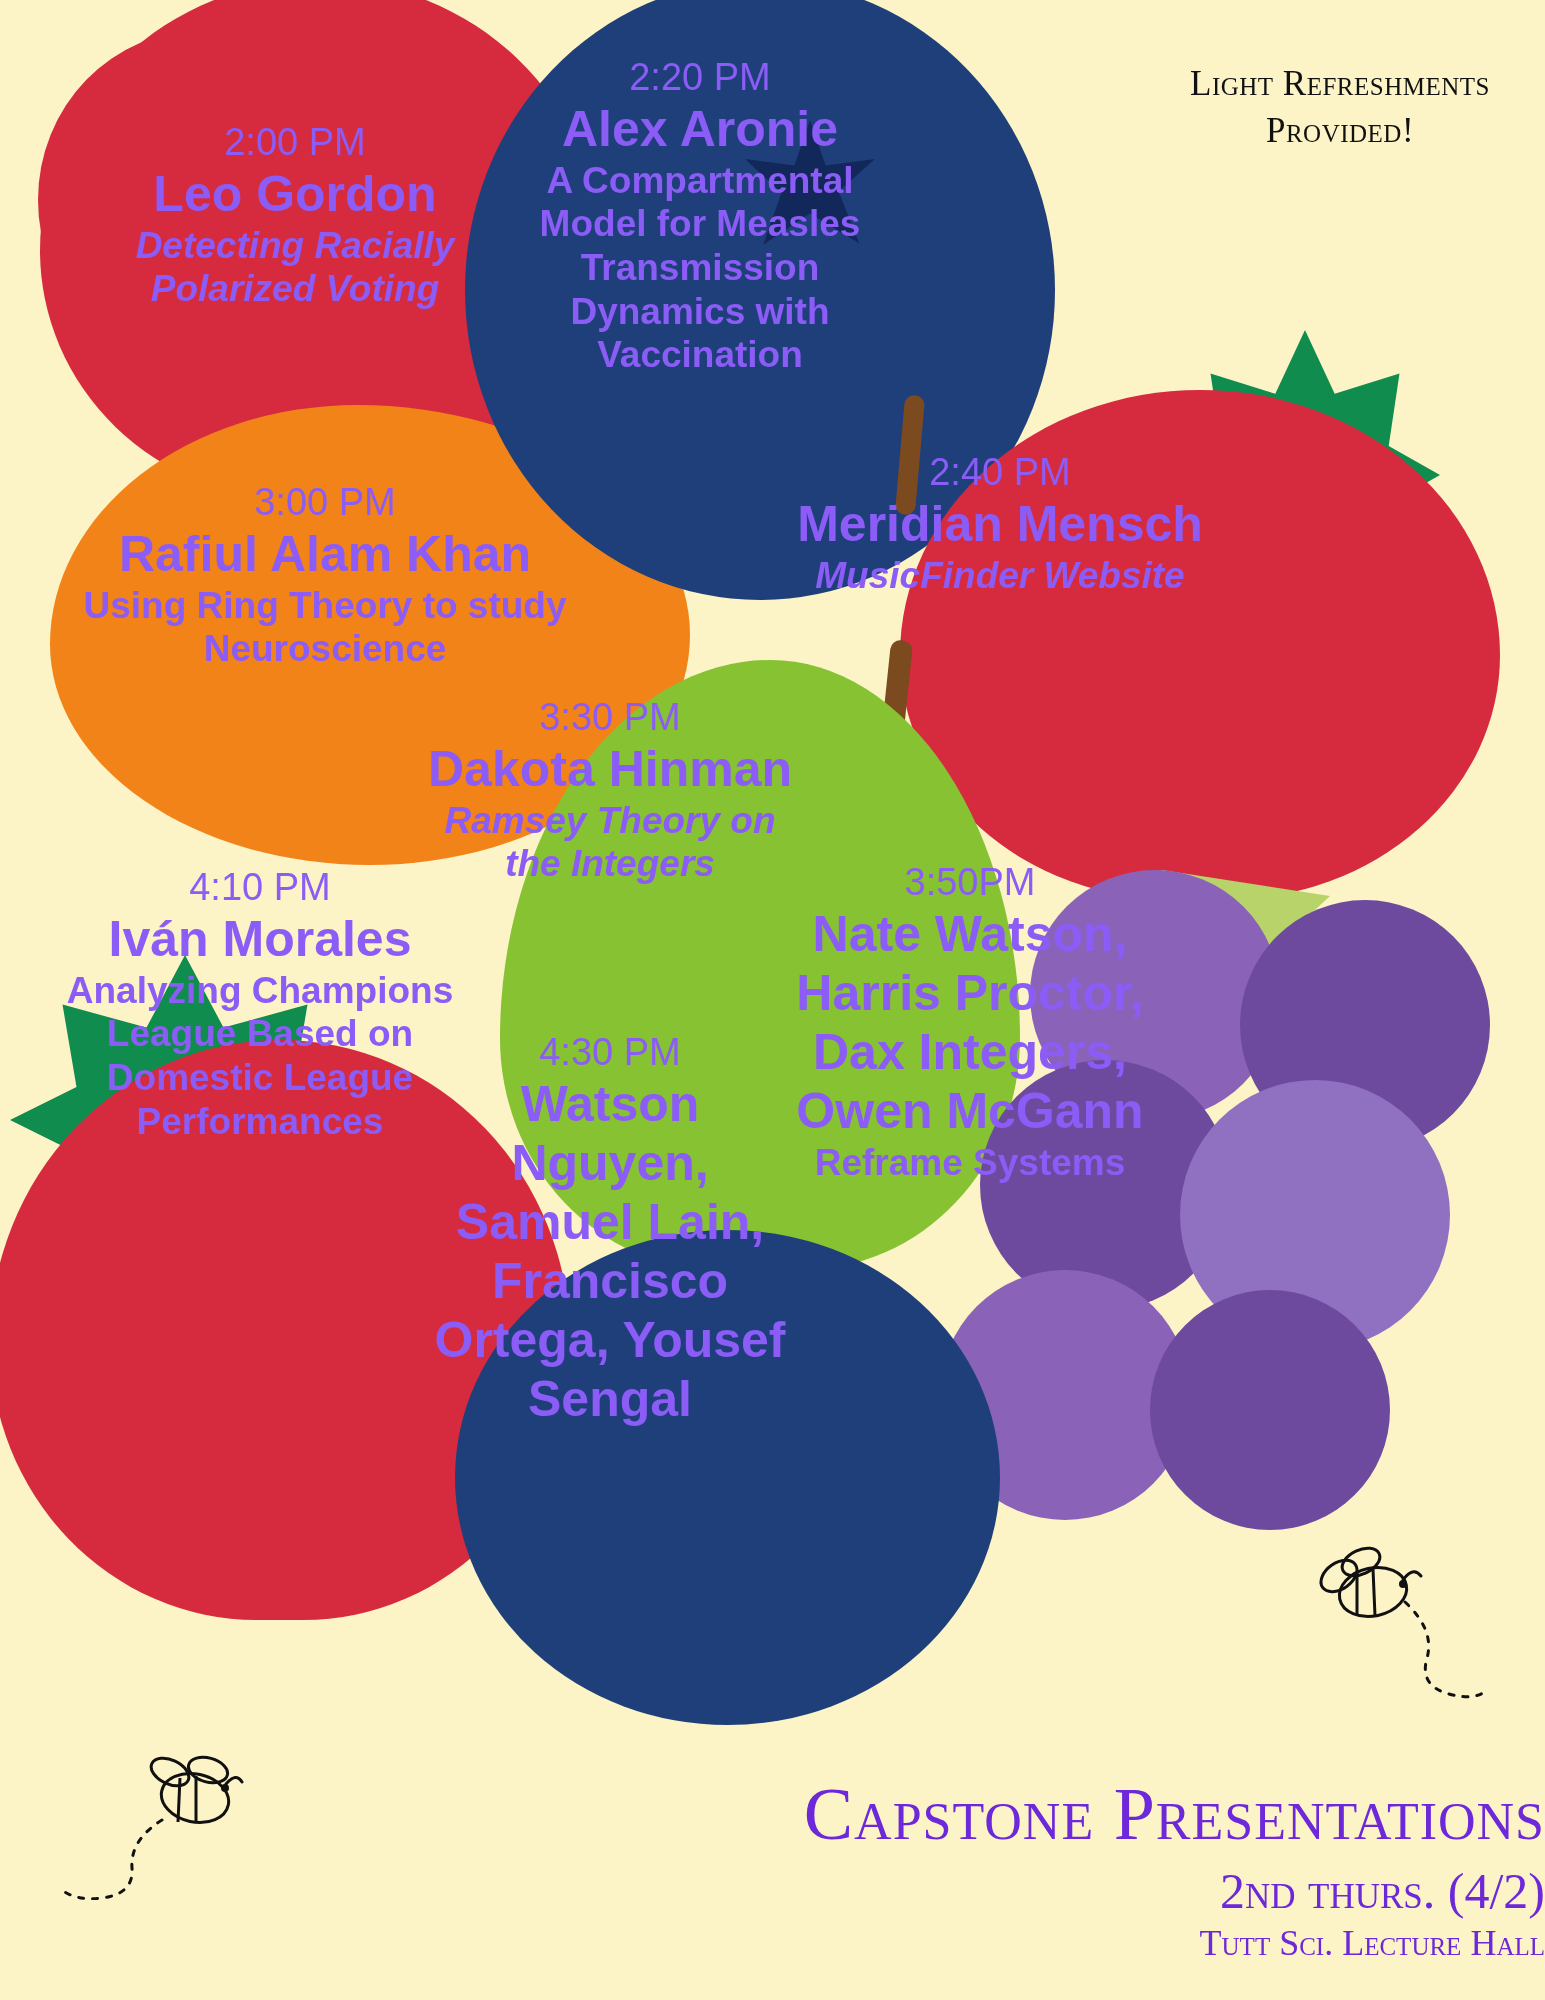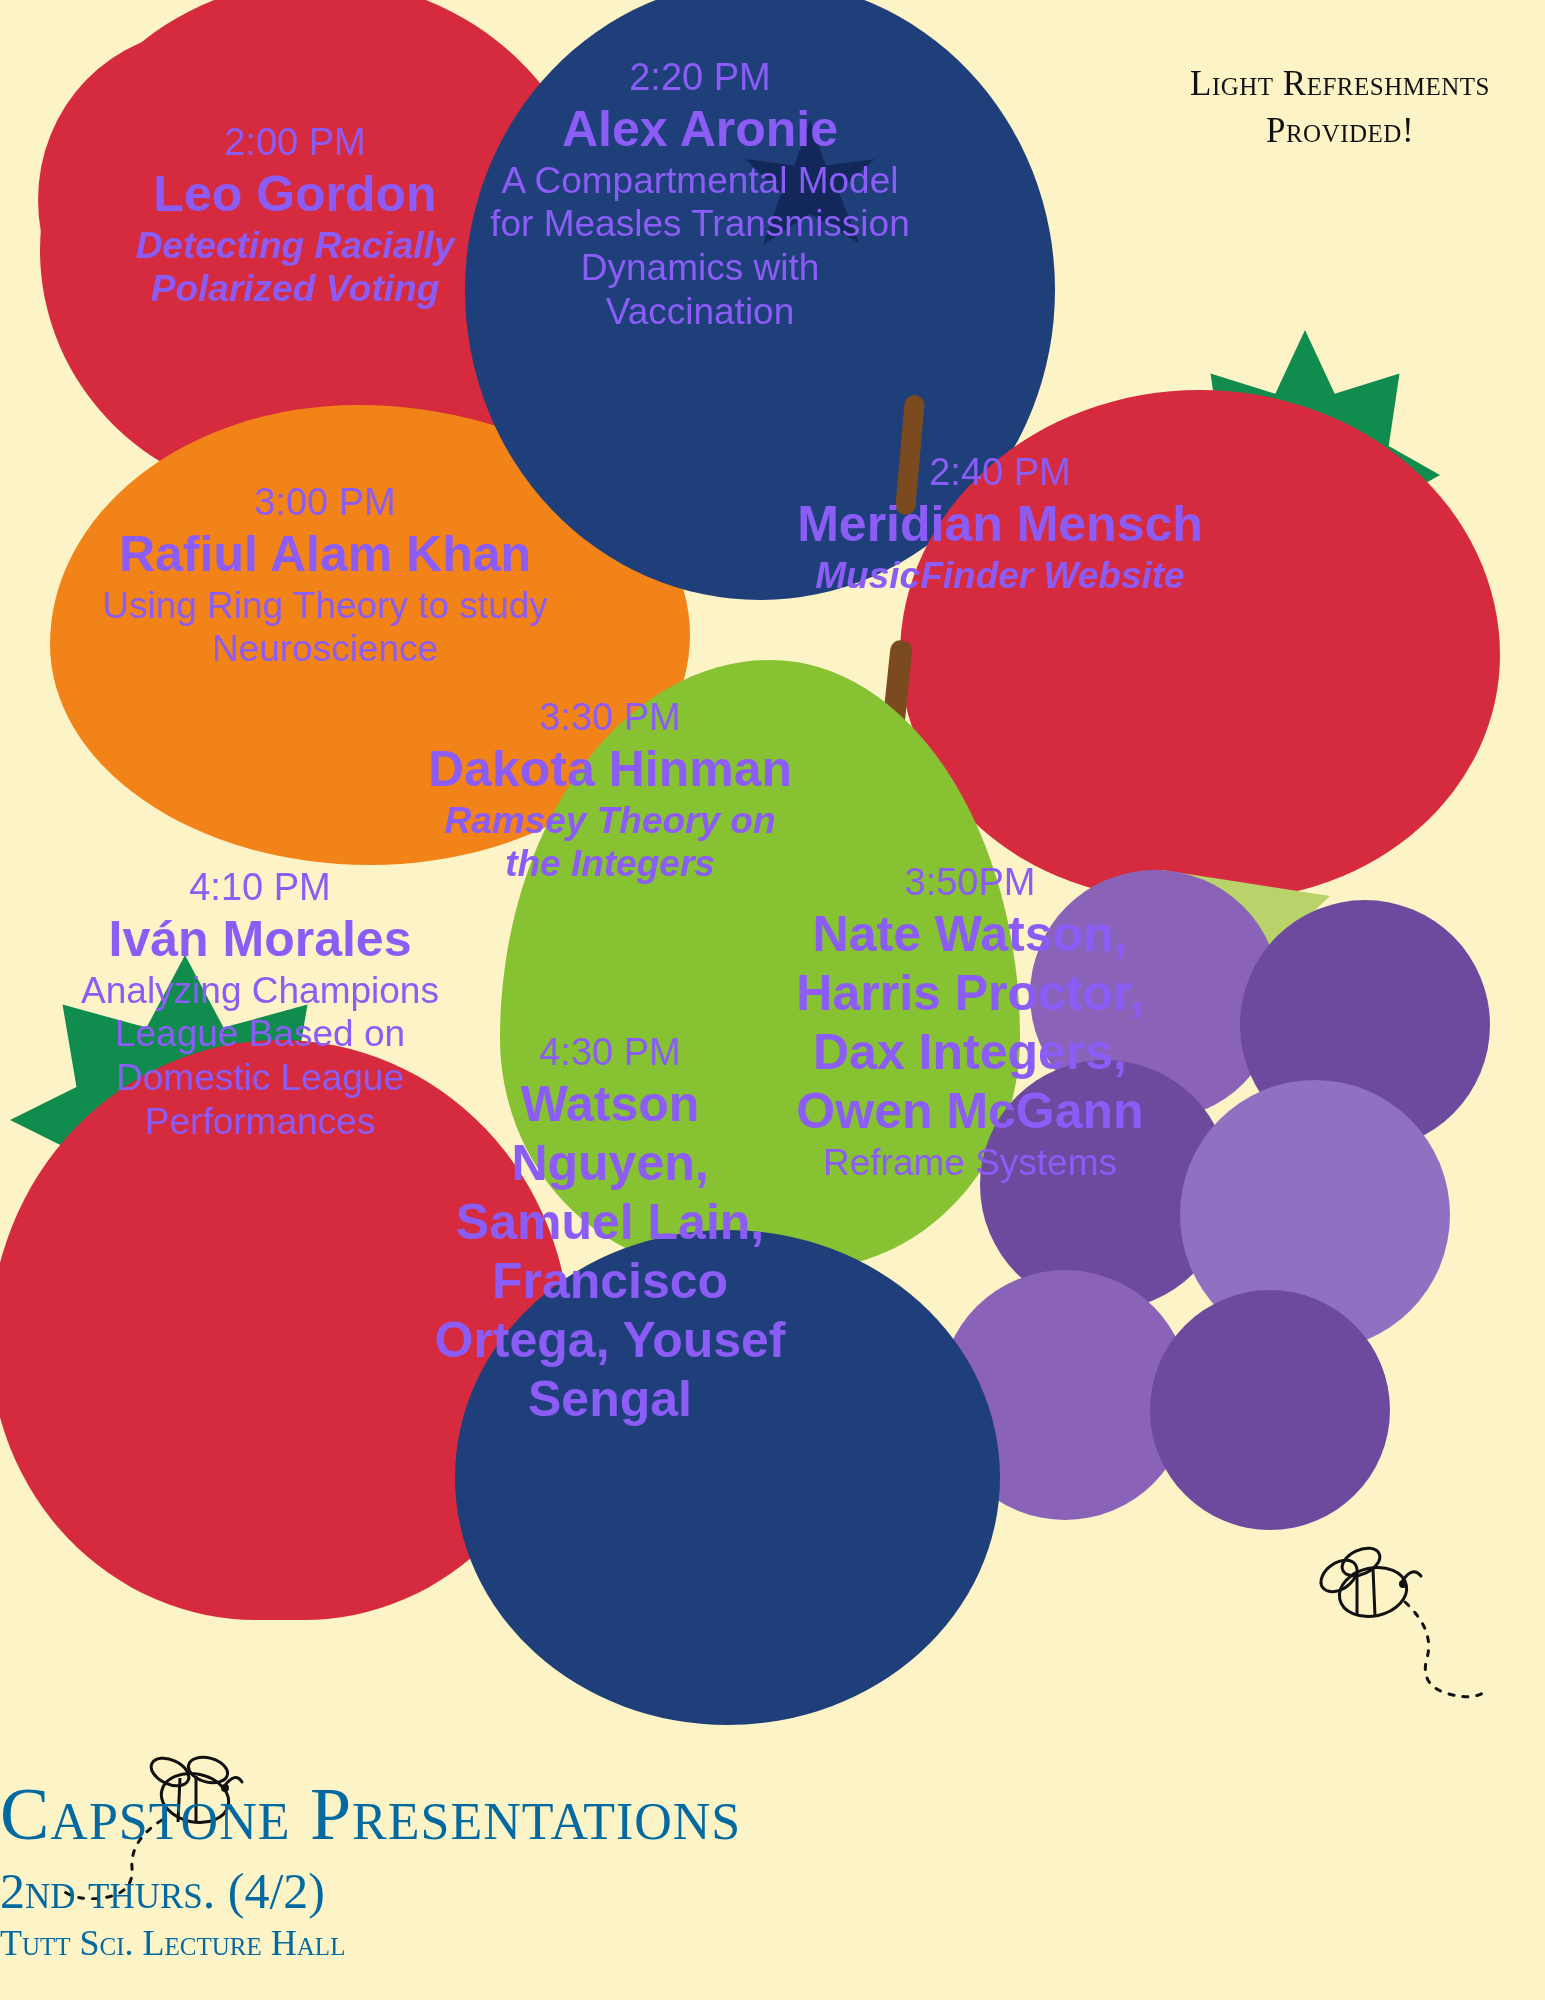--- a/index.html
+++ b/index.html
@@ -66,21 +66,21 @@
     z-index: 5;
   }
   .block {
     position: absolute;
     color: #8b5cf6;
     text-align: center;
     line-height: 1.18;
   }
   .time { font-size: 38px; font-weight: 400; display: block; }
   .name { font-size: 50px; font-weight: bold; display: block; }
-  .title-reg { font-size: 37px; font-weight: 400; display: block; }
+  .title-reg { font-size: 37px; font-weight: 700; display: block; }
   .title-ital { font-size: 37px; font-weight: bold; font-style: italic; display: block; }
 
   
   #b-gordon  { left: 60px;  top: 120px;  width: 470px; }
   #b-aronie  { left: 490px; top: 55px;   width: 420px; }
   #b-mensch  { left: 790px; top: 450px;  width: 420px; }
   #b-khan    { left: 75px;  top: 480px;  width: 500px; }
   #b-hinman  { left: 415px; top: 695px;  width: 390px; }
   #b-reframe { left: 760px; top: 860px;  width: 420px; }
   #b-morales { left: 60px;  top: 865px;  width: 400px; }
@@ -101,22 +101,22 @@
     line-height: 1.35;
     z-index: 6;
   }
 
   
   .footer {
     position: absolute;
     left: 0;
     right: 0;
     bottom: 36px;
-    text-align: left;
-    color: #0369a1;
+    text-align: right;
+    color: #6d28d9;
     font-family: "Liberation Serif", serif;
     z-index: 6;
   }
   .footer-title {
     font-size: 74px;
     font-variant: small-caps;
     letter-spacing: 1px;
     line-height: 1.05;
     display: block;
   }

